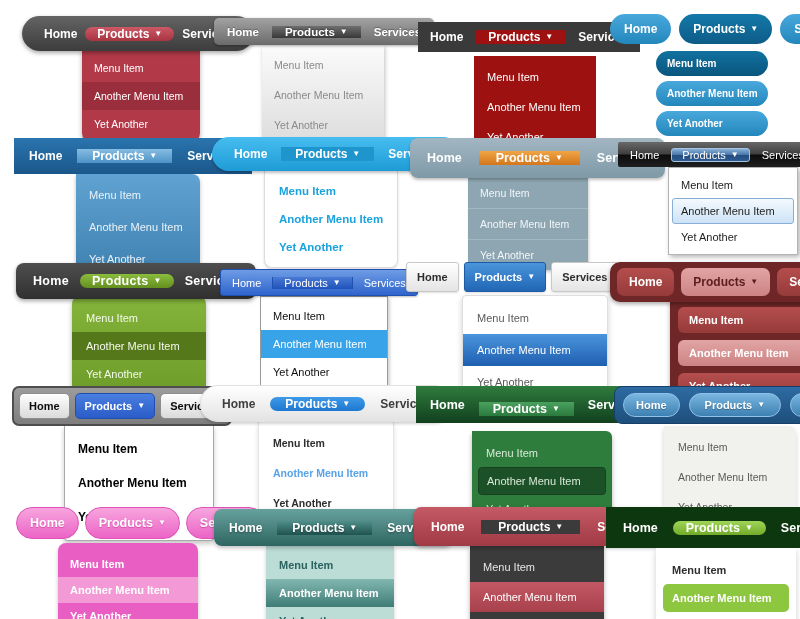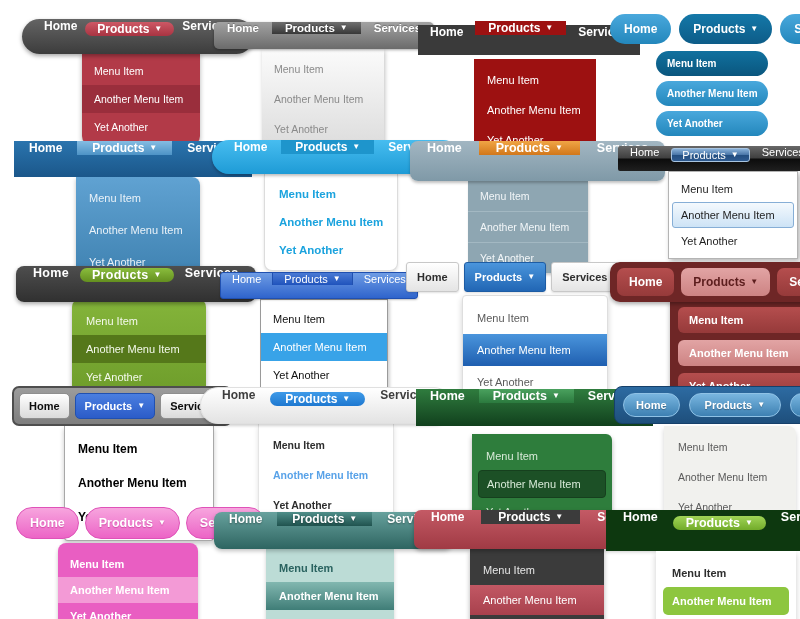--- a/index.html
+++ b/index.html
@@ -1,19 +1,19 @@
 <!DOCTYPE html>
 <html><head>
 <meta charset="utf-8">
 <style>
   *{box-sizing:border-box;margin:0;padding:0}
   html,body{width:800px;height:619px}
   body{background:#fff;font-family:"Liberation Sans",sans-serif;position:relative;overflow:hidden}
   .cell{position:absolute;width:200px;height:122px}
-  .nav{display:inline-flex;align-items:flex-start}
+  .nav{display:inline-flex;align-items:center}
   .item{display:inline-flex;align-items:center;text-decoration:none;cursor:pointer;white-space:nowrap}
   .caret{font-size:8px;margin-left:5px;line-height:1}
   .mi{display:block;text-decoration:none;cursor:pointer;white-space:nowrap}
 
   
   .c1{left:0;top:0;padding:16px 0 0 22px}
   .c1 .nav{background:linear-gradient(#646464,#3c3c3c);border-radius:18px;height:35px;padding:0 14px;box-shadow:0 2px 4px rgba(0,0,0,.35)}
   .c1 .item{color:#fff;font-weight:bold;font-size:12px;padding:0 8px}
   .c1 .products{background:linear-gradient(#cd5865,#a83442);border-radius:16px;margin:3px 0;padding:0 12px}
   .c1 .dropdown{margin-left:60px;margin-top:-2px;width:118px;background:#b23a48;border-radius:0 0 10px 10px;padding:5px 0;box-shadow:0 3px 5px rgba(0,0,0,.3)}

